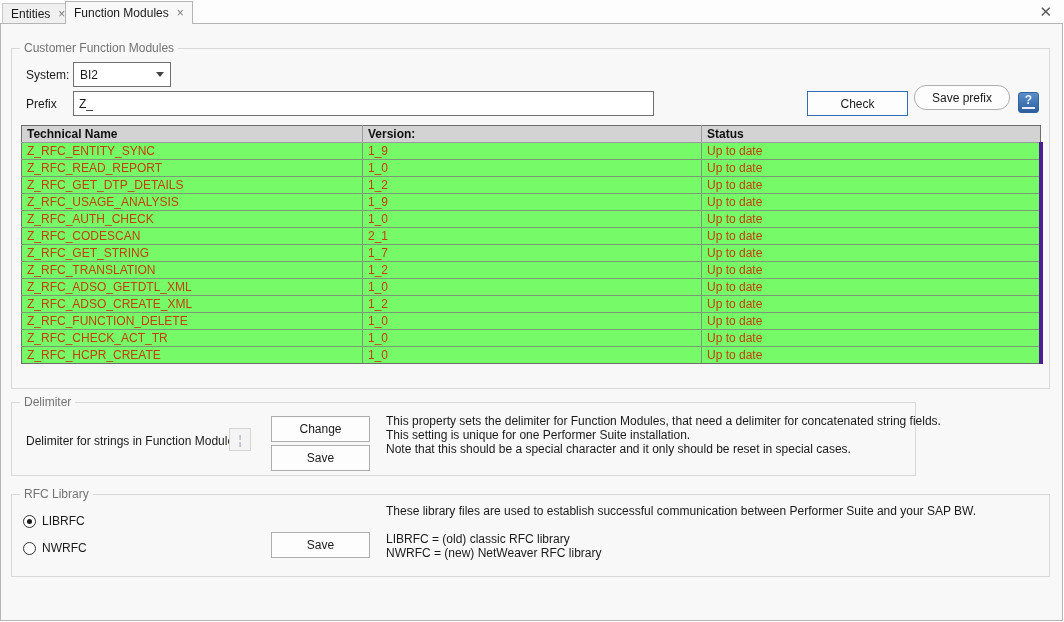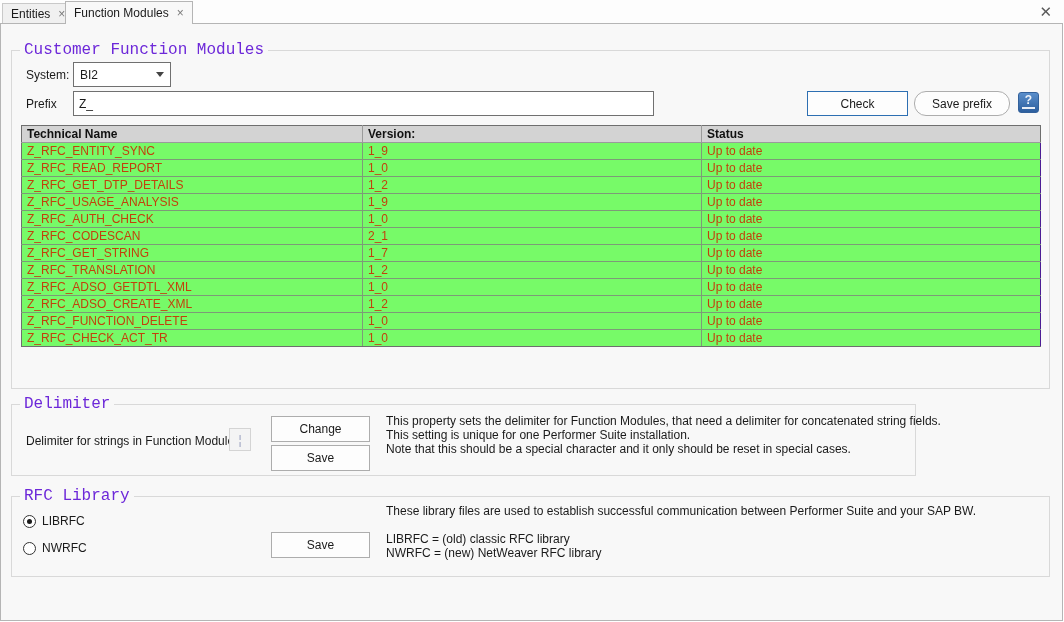--- a/index.html
+++ b/index.html
@@ -12,58 +12,58 @@
   .tabstrip { position:absolute; left:0; top:0; width:1064px; height:23px; background:#fdfdfd; }
   .tab { position:absolute; display:flex; align-items:center; gap:8px; padding:0 8px; cursor:default; }
   .tab-inactive { left:2px; top:3px; height:20px; background:#f0f0f0; border:1px solid #c9c9c9; border-bottom:none; z-index:1; }
   .tab-active { left:65px; top:1px; height:23px; background:#f8f8f8; border:1px solid #b5b5b5; border-bottom:none; z-index:3; }
   .tab-close { color:#7a7a7a; font-size:12px; line-height:12px; }
   .win-close { position:absolute; right:12px; top:4px; color:#5a5a5a; font-size:15px; line-height:15px; z-index:4; }
   
   .panel { position:absolute; left:0; top:23px; width:1063px; height:598px; background:#f8f8f8; border:1px solid #b5b5b5; z-index:2; }
   
   fieldset { position:absolute; border:1px solid #d9d9d9; background:transparent; }
-  legend { margin-left:8px; padding:0 4px; color:#6d28d9; font-size:16px;font-family:Liberation Mono, monospace; }
+  legend { margin-left:8px; padding:0 4px; color:#737373; font-size:12px; }
   .grp-customer { left:10px; top:17px; width:1039px; height:348px; }
   .grp-delimiter { left:10px; top:371px; width:905px; height:81px; }
   .grp-rfc { left:10px; top:463px; width:1039px; height:90px; }
   
   .abs { position:absolute; }
   .lbl { color:#1a1a1a; }
   
   .combo { left:72px; top:38px; width:98px; height:25px; background:#fff; border:1px solid #707070;
            display:flex; align-items:center; padding:0 6px; }
   .combo .val { flex:1; }
   .combo .arrow { width:0; height:0; border-left:4px solid transparent; border-right:4px solid transparent; border-top:5px solid #444; }
   
   .txt { background:#fff; border:1px solid #707070; padding:0 5px; font-family:inherit; font-size:12px; color:#1a1a1a; }
   .prefix-input { left:72px; top:67px; width:581px; height:25px; }
   
   .btn { background:#fdfdfd; border:1px solid #adadad; display:flex; align-items:center; justify-content:center;
          font-size:12px; color:#1a1a1a; cursor:default; }
   .btn-check { left:806px; top:67px; width:101px; height:25px; border:1px solid #2d6fb2; }
-  .btn-saveprefix { left:913px; top:67px; width:96px; height:25px;border-radius:12px; }
+  .btn-saveprefix { left:913px; top:61px; width:96px; height:25px;border-radius:12px; }
   .btn-change { left:270px; top:392px; width:99px; height:26px; }
   .btn-dsave { left:270px; top:421px; width:99px; height:26px; }
   .btn-rsave { left:270px; top:508px; width:99px; height:26px; }
   
   .help { left:1017px; top:68px; width:21px; height:21px; border-radius:3px;
           background:linear-gradient(#5a8ecb,#2d5f9e); border:1px solid #33619b; position:absolute; }
   .help .q { position:absolute; left:0; right:0; top:0px; text-align:center; color:#eef3fa; font-weight:bold; font-size:12px; }
   .help .bar { position:absolute; left:3px; right:3px; bottom:3px; height:2px; background:#e9eef6; }
   
   .fmtable { position:absolute; left:20px; top:101px; width:1019px; border-collapse:collapse; table-layout:fixed; }
   .fmtable th { height:17px; background:#d3d3d3; font-weight:bold; text-align:left; padding:0 0 0 5px;
                 border:1px solid #9b9b9b; border-top:1px solid #6e6e6e; font-size:12px; color:#111; }
   .fmtable th:first-child { border-left:1px solid #6e6e6e; }
   .fmtable th:last-child { border-right:1px solid #6e6e6e; }
   .fmtable td { height:17px; background:#77fa68; padding:0 0 0 5px; font-size:12px; color:#c2410c;
                 border:1px solid #7d9a78; overflow:hidden; white-space:nowrap; }
   .fmtable td:first-child { border-left:1px solid #6e6e6e; }
-  .fmtable td:last-child { border-right:1px solid #4c1d95; }
+  .fmtable td:last-child { border-right:4px solid #4c1d95; }
   .fmtable tr:last-child td { border-bottom:1px solid #6e6e6e; }
   
   .delim-box { left:228px; top:404px; width:22px; height:23px; background:#f4f4f4; border:1px solid #d4d4d4;
                display:flex; align-items:center; justify-content:center; color:#9aa0c0; font-size:12px; }
   .desc { line-height:14px; color:#1a1a1a; font-size:12px; }
   
   .radio-row { display:flex; align-items:center; gap:6px; position:absolute; }
   .radio { width:13px; height:13px; border-radius:50%; border:1px solid #333; background:#fff; position:relative; }
   .radio.sel::after { content:""; position:absolute; left:3px; top:3px; width:5px; height:5px; border-radius:50%; background:#1a1a1a; }
 </style>
@@ -175,20 +175,25 @@
       <tr>
           <td>Z_RFC_FUNCTION_DELETE</td>
           <td>1_0</td>
           <td>Up to date</td>
         </tr>
       <tr>
           <td>Z_RFC_CHECK_ACT_TR</td>
           <td>1_0</td>
           <td>Up to date</td>
         </tr>
+      <tr>
+          <td>Z_RFC_HCPR_CREATE</td>
+          <td>1_0</td>
+          <td>Up to date</td>
+        </tr>
     </tbody>
   </table>
 
   <fieldset class="grp-delimiter">
     <legend>Delimiter</legend>
   </fieldset>
   <span class="abs lbl" style="left:25px; top:410px;">Delimiter for strings in Function Modules</span>
   <div class="abs delim-box">
     <span>¦</span>
   </div>

